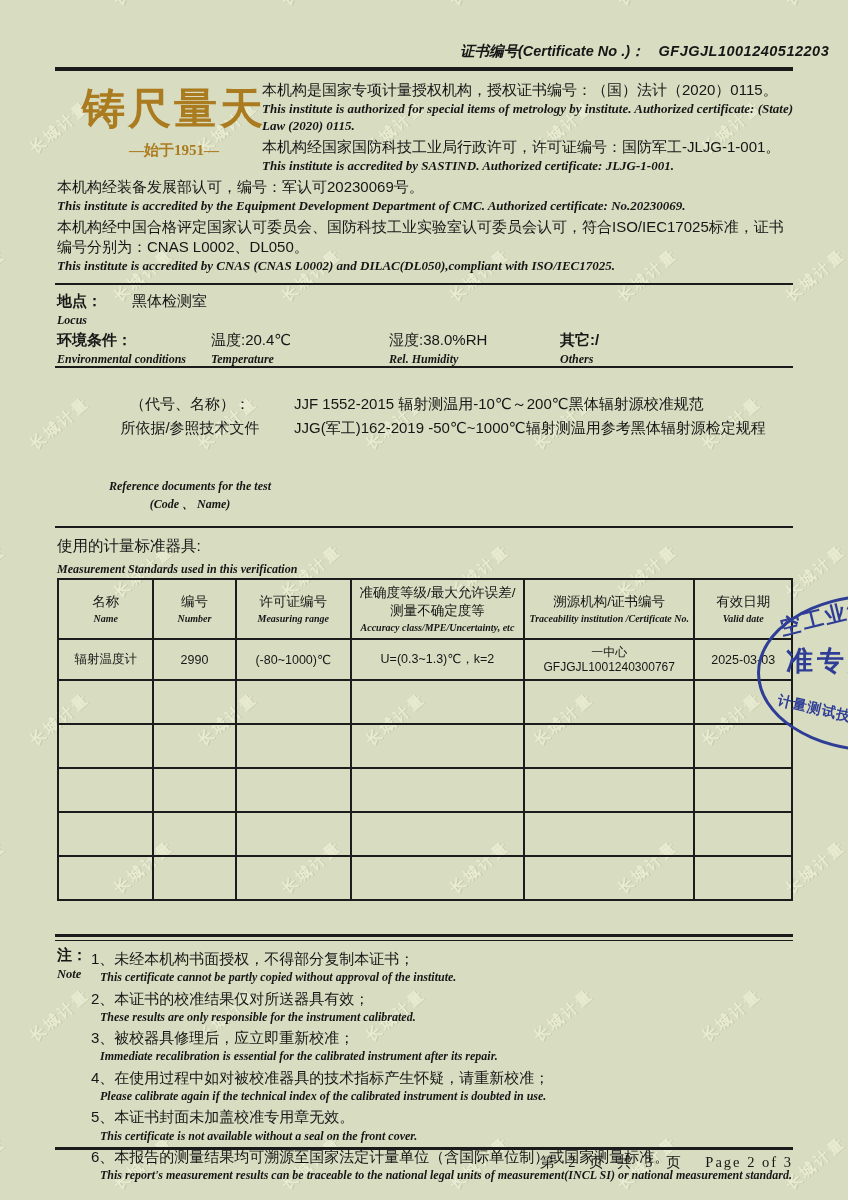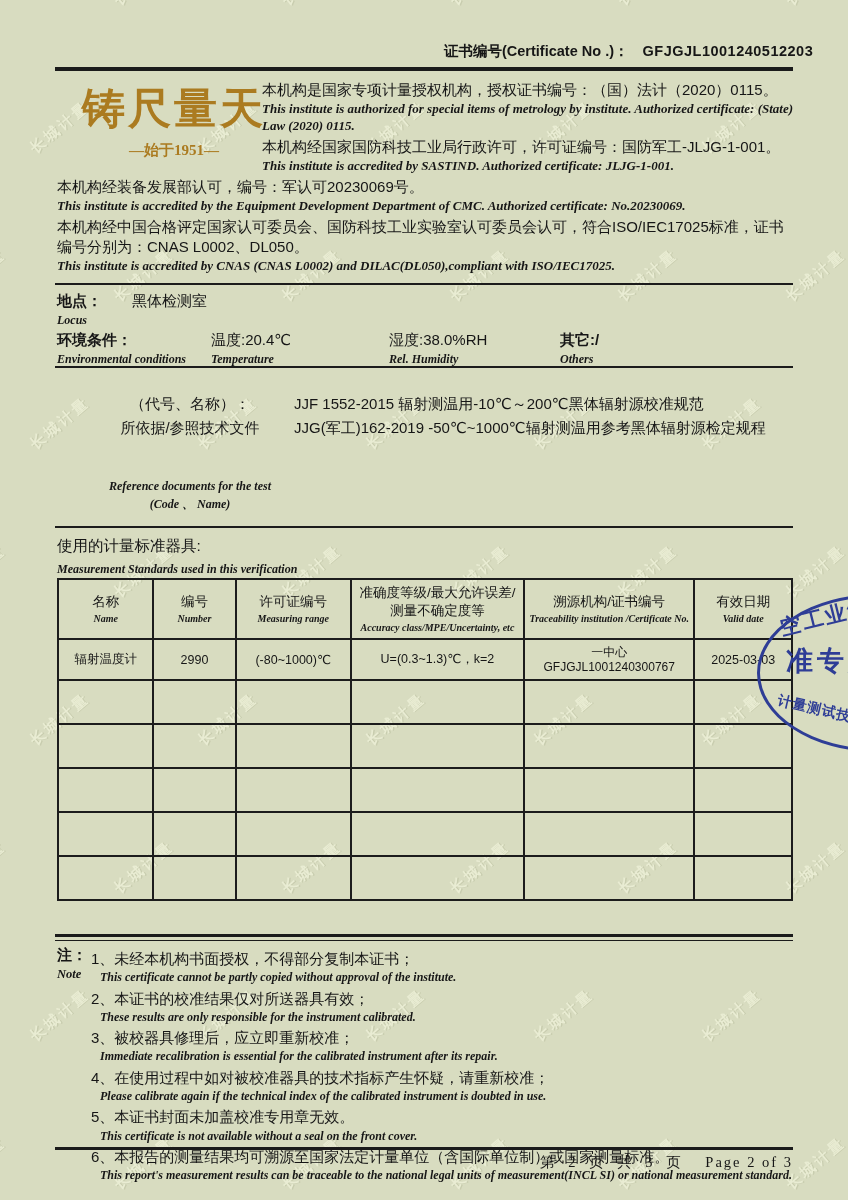--- a/index.html
+++ b/index.html
@@ -14,21 +14,21 @@
     position:absolute; transform:rotate(-40deg); font-size:15px; font-weight:bold;
     letter-spacing:3px; color:#eef1d8; opacity:.8;
     text-shadow:1px 1px 0 rgba(150,155,120,.30);
     white-space:nowrap;
   }
   .z { position:absolute; z-index:2; }
   .en { font-family:"Liberation Serif","DejaVu Serif",serif; font-style:italic; font-weight:bold; }
   .rule { position:absolute; left:55px; width:738px; background:#1b1b1b; z-index:2; }
 
   
-  .certno { top:42px; left:444px; font-size:14.5px; font-weight:bold; white-space:nowrap; }
+  .certno { top:42px; left:460px; font-size:14.5px; font-weight:bold; white-space:nowrap;font-style:italic; }
   .certno-value { margin-left:14px; letter-spacing:.5px; }
   #rule-top { top:67px; height:3.5px; }
 
   
   .logo { left:78px; top:84px; width:192px; text-align:center; color:#ab7b20; }
   .logo-main { font-family:"Liberation Serif","DejaVu Serif",serif; font-size:43px; font-weight:bold;
                letter-spacing:3px; line-height:1.15; white-space:nowrap; }
   .logo-since { margin-top:8px; font-size:15px; font-weight:bold;
                 font-family:"Liberation Serif","DejaVu Serif",serif; }
 

